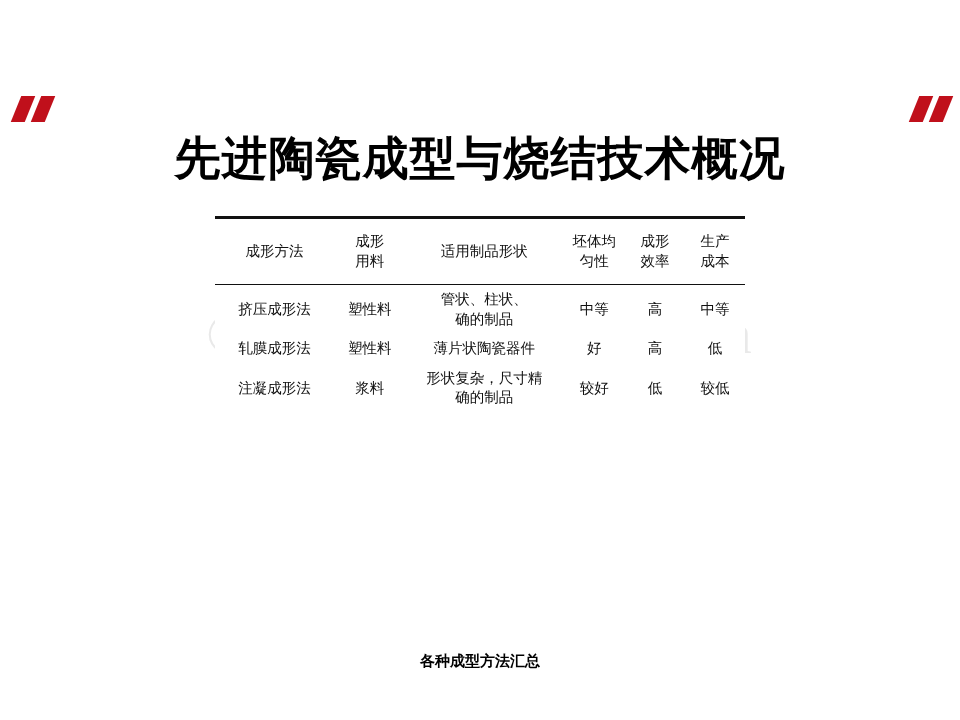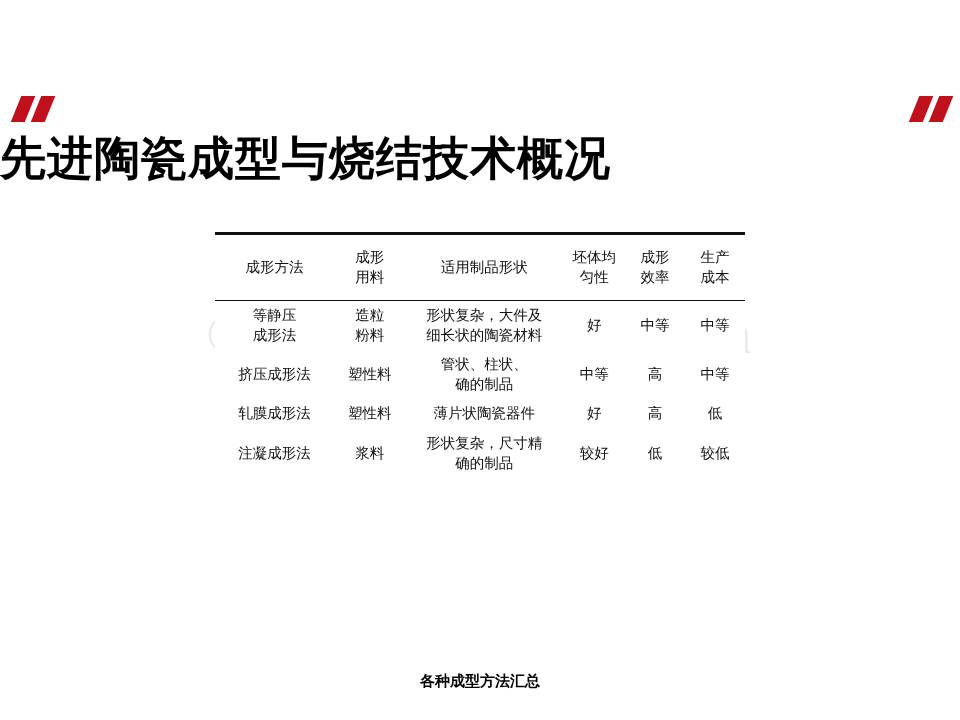--- a/index.html
+++ b/index.html
@@ -37,21 +37,21 @@
   .deco .bar.b1 { left: 2px; }
   .deco .bar.b2 { left: 22px; }
   .deco-left { left: 14px; top: 96px; }
   .deco-right { left: 912px; top: 96px; }
 
   .title {
     position: absolute;
     left: 0;
     top: 128px;
     width: 960px;
-    text-align: left;
+    text-align: center;
     font-family: "DejaVu Sans", sans-serif;
     font-weight: bold;
     font-size: 46px;
     letter-spacing: 1px;
     color: #000000;
     white-space: nowrap;
   }
 
   
   .watermark {
@@ -65,21 +65,21 @@
     color: #e9e9e9;
     letter-spacing: 2px;
     pointer-events: none;
     user-select: none;
     white-space: nowrap;
   }
 
   .table-wrap {
     position: absolute;
     left: 215px;
-    top: 232px;
+    top: 216px;
     width: 530px;
   }
   table.mold {
     border-collapse: collapse;
     width: 530px;
     font-family: "DejaVu Sans", sans-serif;
     font-size: 14.5px;
     color: #111;
     background: #ffffff;
   }
@@ -104,21 +104,21 @@
   .col-method { width: 120px; }
   .col-mat { width: 70px; }
   .col-shape { width: 160px; }
   .col-uni { width: 60px; }
   .col-eff { width: 58px; }
   .col-cost { width: 58px; }
 
   .caption {
     position: absolute;
     left: 0;
-    top: 672px;
+    top: 652px;
     width: 960px;
     text-align: center;
     font-family: "DejaVu Sans", sans-serif;
     font-weight: bold;
     font-size: 15px;
     color: #000;
   }
 </style>
 </head>
 <body>
@@ -162,37 +162,20 @@
           </th>
           <th class="col-cost">
             <div>生产</div>
             <div>成本</div>
           </th>
         </tr>
       </thead>
       <tbody>
 
 
-        <tr>
-          <td>
-            <div>等静压</div>
-            <div>成形法</div>
-          </td>
-          <td>
-            <div>造粒</div>
-            <div>粉料</div>
-          </td>
-          <td>
-            <div>形状复杂，大件及</div>
-            <div>细长状的陶瓷材料</div>
-          </td>
-          <td>好</td>
-          <td>中等</td>
-          <td>中等</td>
-        </tr>
 
         <tr>
           <td>
             <div>挤压成形法</div>
           </td>
           <td>
             <div>塑性料</div>
           </td>
           <td>
             <div>管状、柱状、</div>

